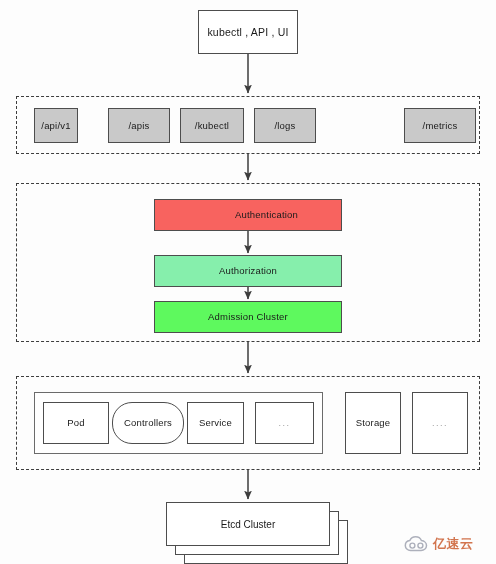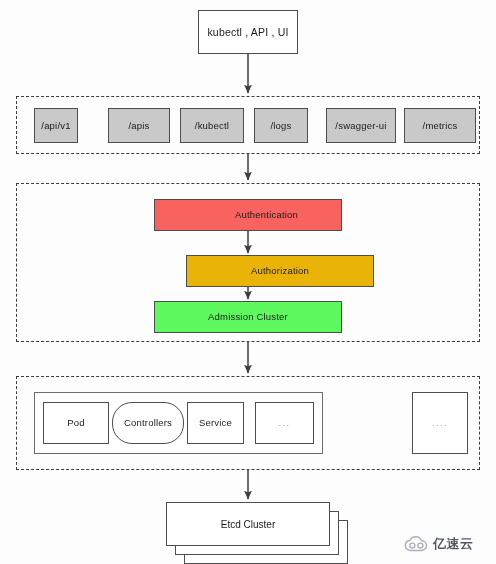--- a/index.html
+++ b/index.html
@@ -151,21 +151,21 @@
     position: absolute;
     left: 404px;
     top: 531px;
     display: flex;
     align-items: center;
     gap: 3px;
     opacity: 0.72;
   }
   .watermark .wm-text {
     font-size: 13px;
-    color: #0f172a;
+    color: #c2410c;
     letter-spacing: 0.5px;
     font-weight: bold;
     text-align: right;
   }
   .wm-cloud { display: block; }
 </style>
 </head>
 <body>
 
 <div class="canvas">
@@ -190,39 +190,39 @@
     <line x1="248" y1="466" x2="248" y2="495" stroke="#3d3d3d" stroke-width="1.5" marker-end="url(#arrowhead)"></line>
   </svg>
 
   <div class="node entry">kubectl , API , UI</div>
 
   <div class="group-dashed grp-api"></div>
 
   <div class="node api-chip" style="left:34px;  width:44px;">/api/v1</div>
   <div class="node api-chip" style="left:108px; width:62px;">/apis</div>
   <div class="node api-chip" style="left:180px; width:64px;">/kubectl</div>
-  <div class="node api-chip" style="left:254px; width:54px;">/logs</div>
-  <div class="node api-chip" style="left:326px; width:70px;">/swagger-ui</div>
+  <div class="node api-chip" style="left:254px; width:62px;">/logs</div>
   <div class="node api-chip" style="left:404px; width:72px;">/metrics</div>
 
   <div class="group-dashed grp-auth"></div>
 
   <div class="node auth-bar s0" style="background:#f8635f;">Authentication</div>
-  <div class="node auth-bar s1" style="background:#eab308;margin-left:32px;">Authorization</div>
+  <div class="node auth-bar s1" style="background:#86efac;">Authorization</div>
   <div class="node auth-bar s2" style="background:#5ef95e;">Admission Cluster</div>
 
   <div class="group-dashed grp-res"></div>
 
   <div class="subgroup"></div>
 
   <div class="node res-chip" style="left:43px;  width:66px;">Pod</div>
   <div class="node res-chip" style="left:112px; width:72px;border-radius:20px;">Controllers</div>
   <div class="node res-chip" style="left:187px; width:57px;">Service</div>
   <div class="node res-chip ellipsis" style="left:255px; width:59px; top:398px; height:42px;">...</div>
 
+  <div class="node res-chip sq" style="left:345px;">Storage</div>
   <div class="node res-chip sq ellipsis" style="left:412px;">....</div>
 
   <div class="etcd-stack">
     <div class="etcd-card back2"></div>
     <div class="etcd-card back1"></div>
     <div class="etcd-card front">
       <span>Etcd Cluster</span>
     </div>
   </div>
 

